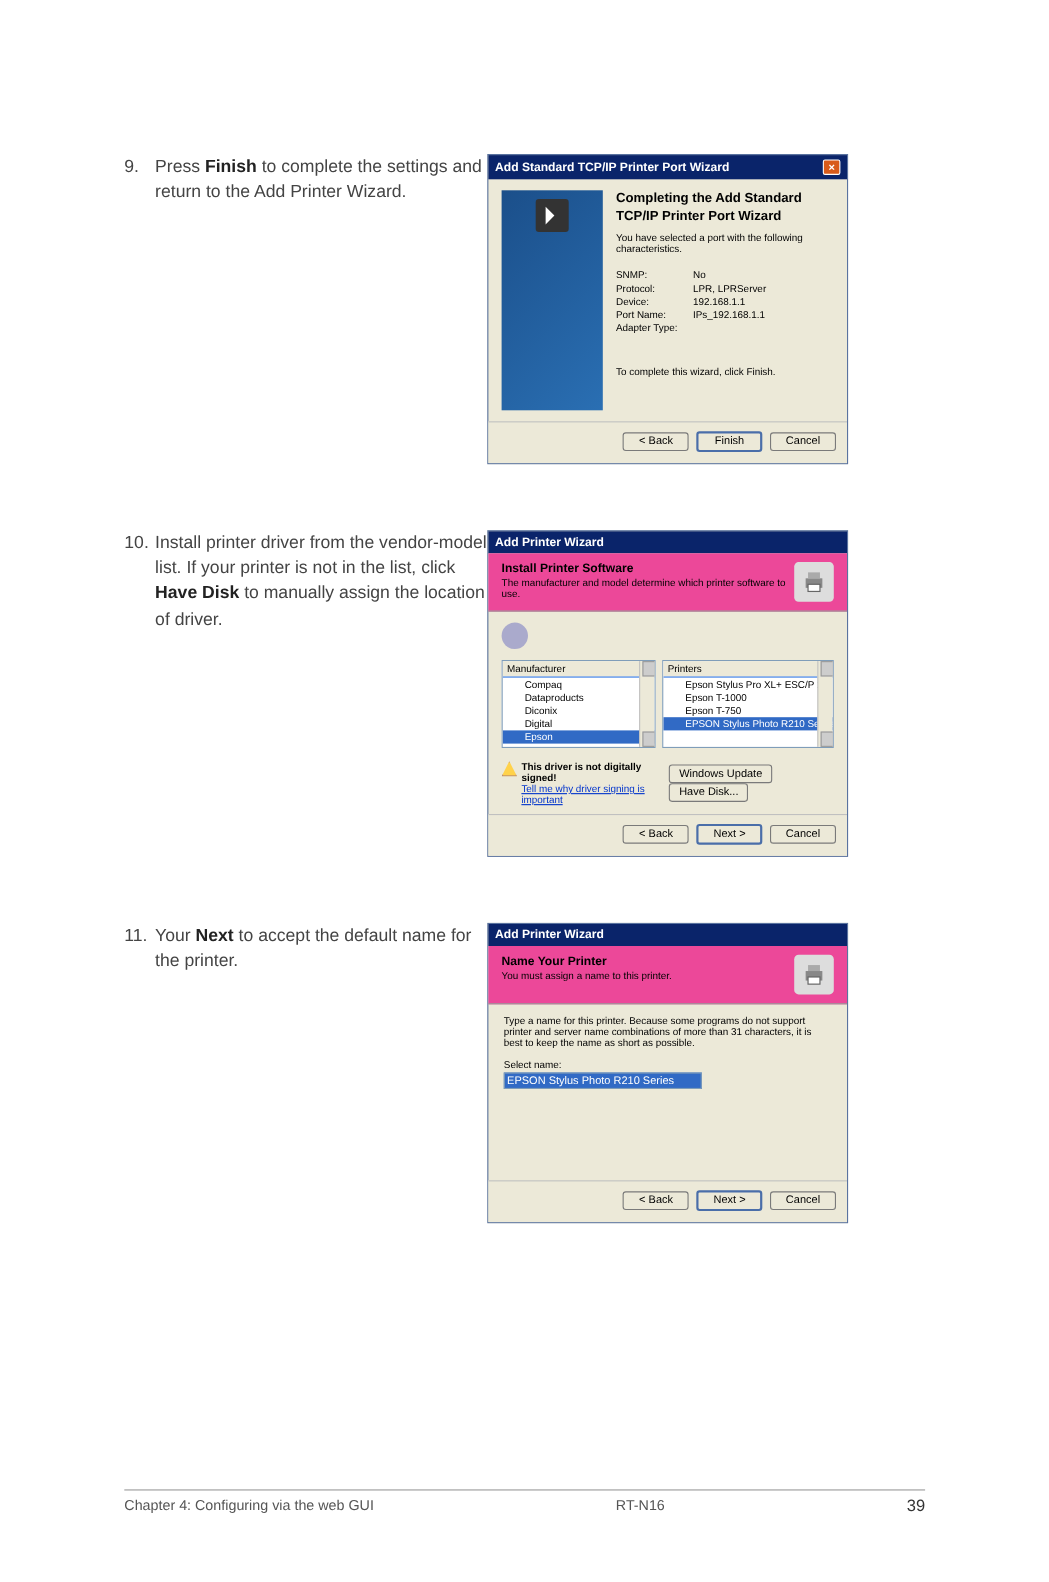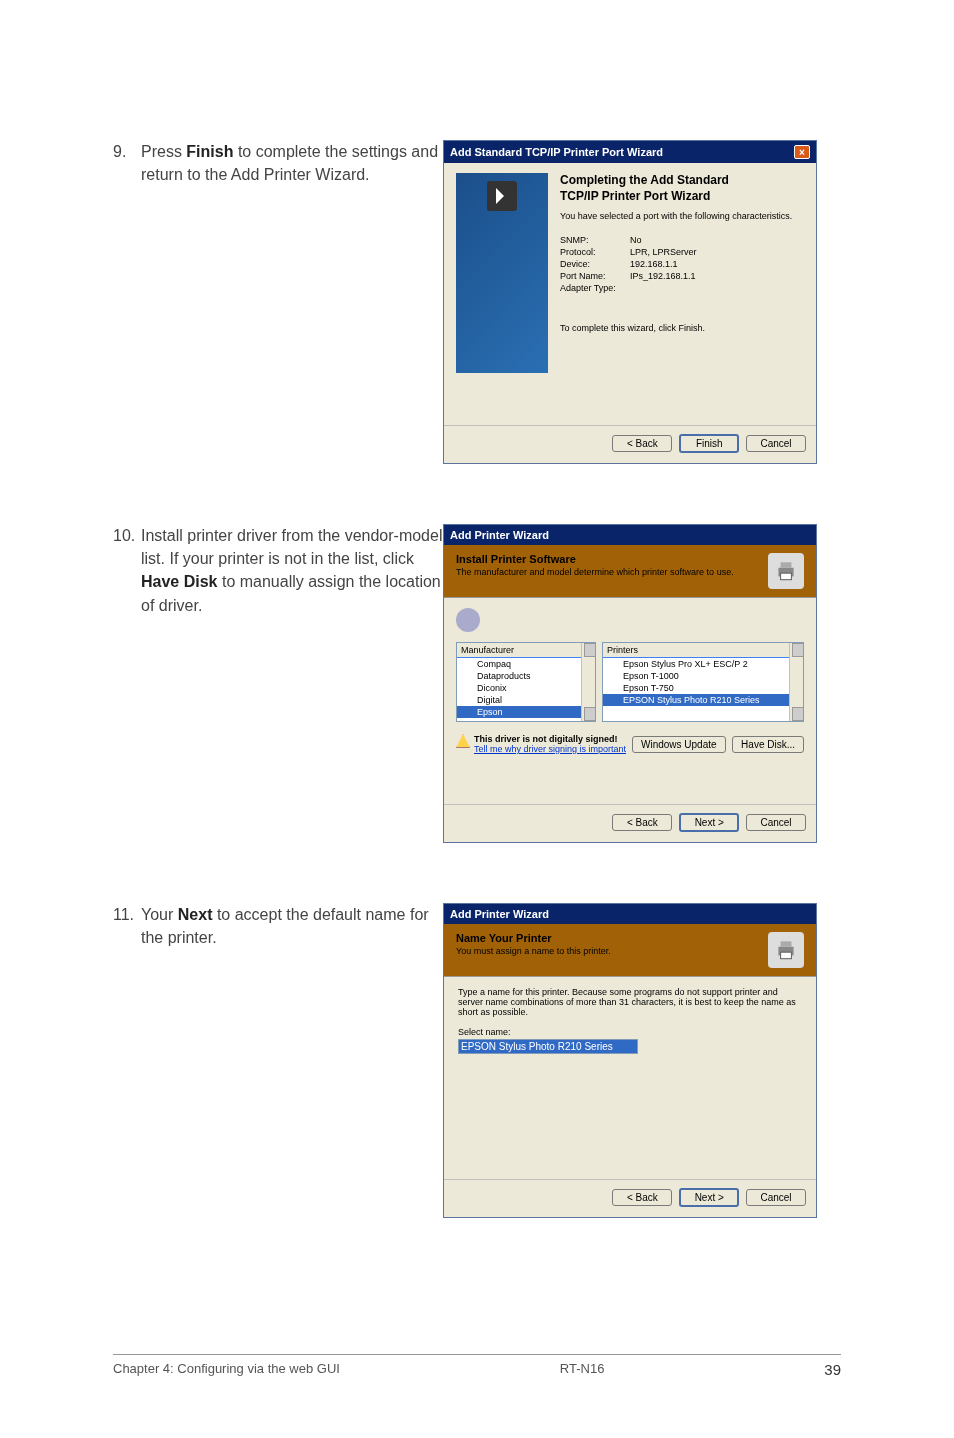--- a/index.html
+++ b/index.html
@@ -34,21 +34,21 @@
     }
     .instruction .text { flex: 1; }
     .instruction b { color: #222; font-weight: bold; }
     .shot {
       margin-left: 0px;
       flex: 1;
       display: flex;
       justify-content: flex-start;
     }
     .dlg {
-      width: 374px;
+      width: 328px;
       border: 1px solid #5a73a0;
       background: #ece9d8;
       font-family: Tahoma, sans-serif;
       font-size: 10px;
       color: #000;
     }
     .dlg-title {
       background: linear-gradient(to bottom, #0a246a, #3a6ea5 60%, #0a246a);
       background: #0a246a;
       color: #fff;
@@ -91,37 +91,36 @@
     .completing h3 { font-size: 12px; font-weight: bold; margin-bottom: 2px; }
     .completing .sub { font-size: 9px; margin-top: 8px; }
     .kv { margin-top: 14px; font-size: 9px; }
     .kv div { display: flex; margin-bottom: 2px; }
     .kv .k { width: 70px; }
     .btnrow {
       text-align: right;
       padding: 8px 10px 10px;
       border-top: 1px solid #c0c0c0;
       background: #ece9d8;
-      margin-top: 42px;
     }
     .btn {
       display: inline-block;
       min-width: 60px;
       padding: 2px 8px;
       font-size: 10px;
       background: #ece9d8;
       border: 1px solid #7a7a7a;
       border-radius: 3px;
       text-align: center;
       margin-left: 4px;
     }
     .btn.primary { border: 2px solid #4a6ea9; }
     .dlg2-head {
       padding: 8px 12px;
-      background: #a16207;
+      background: #ec4899;
       border-bottom: 1px solid #999;
       display: flex;
       justify-content: space-between;
       align-items: flex-start;
     }
     .dlg2-head h4 { font-size: 11px; font-weight: bold; }
     .dlg2-head p { font-size: 9px; margin-top: 2px; }
     .printer-icon {
       width: 36px; height: 36px; background: #ddd; border-radius: 4px;
       display: flex; align-items: center; justify-content: center;

